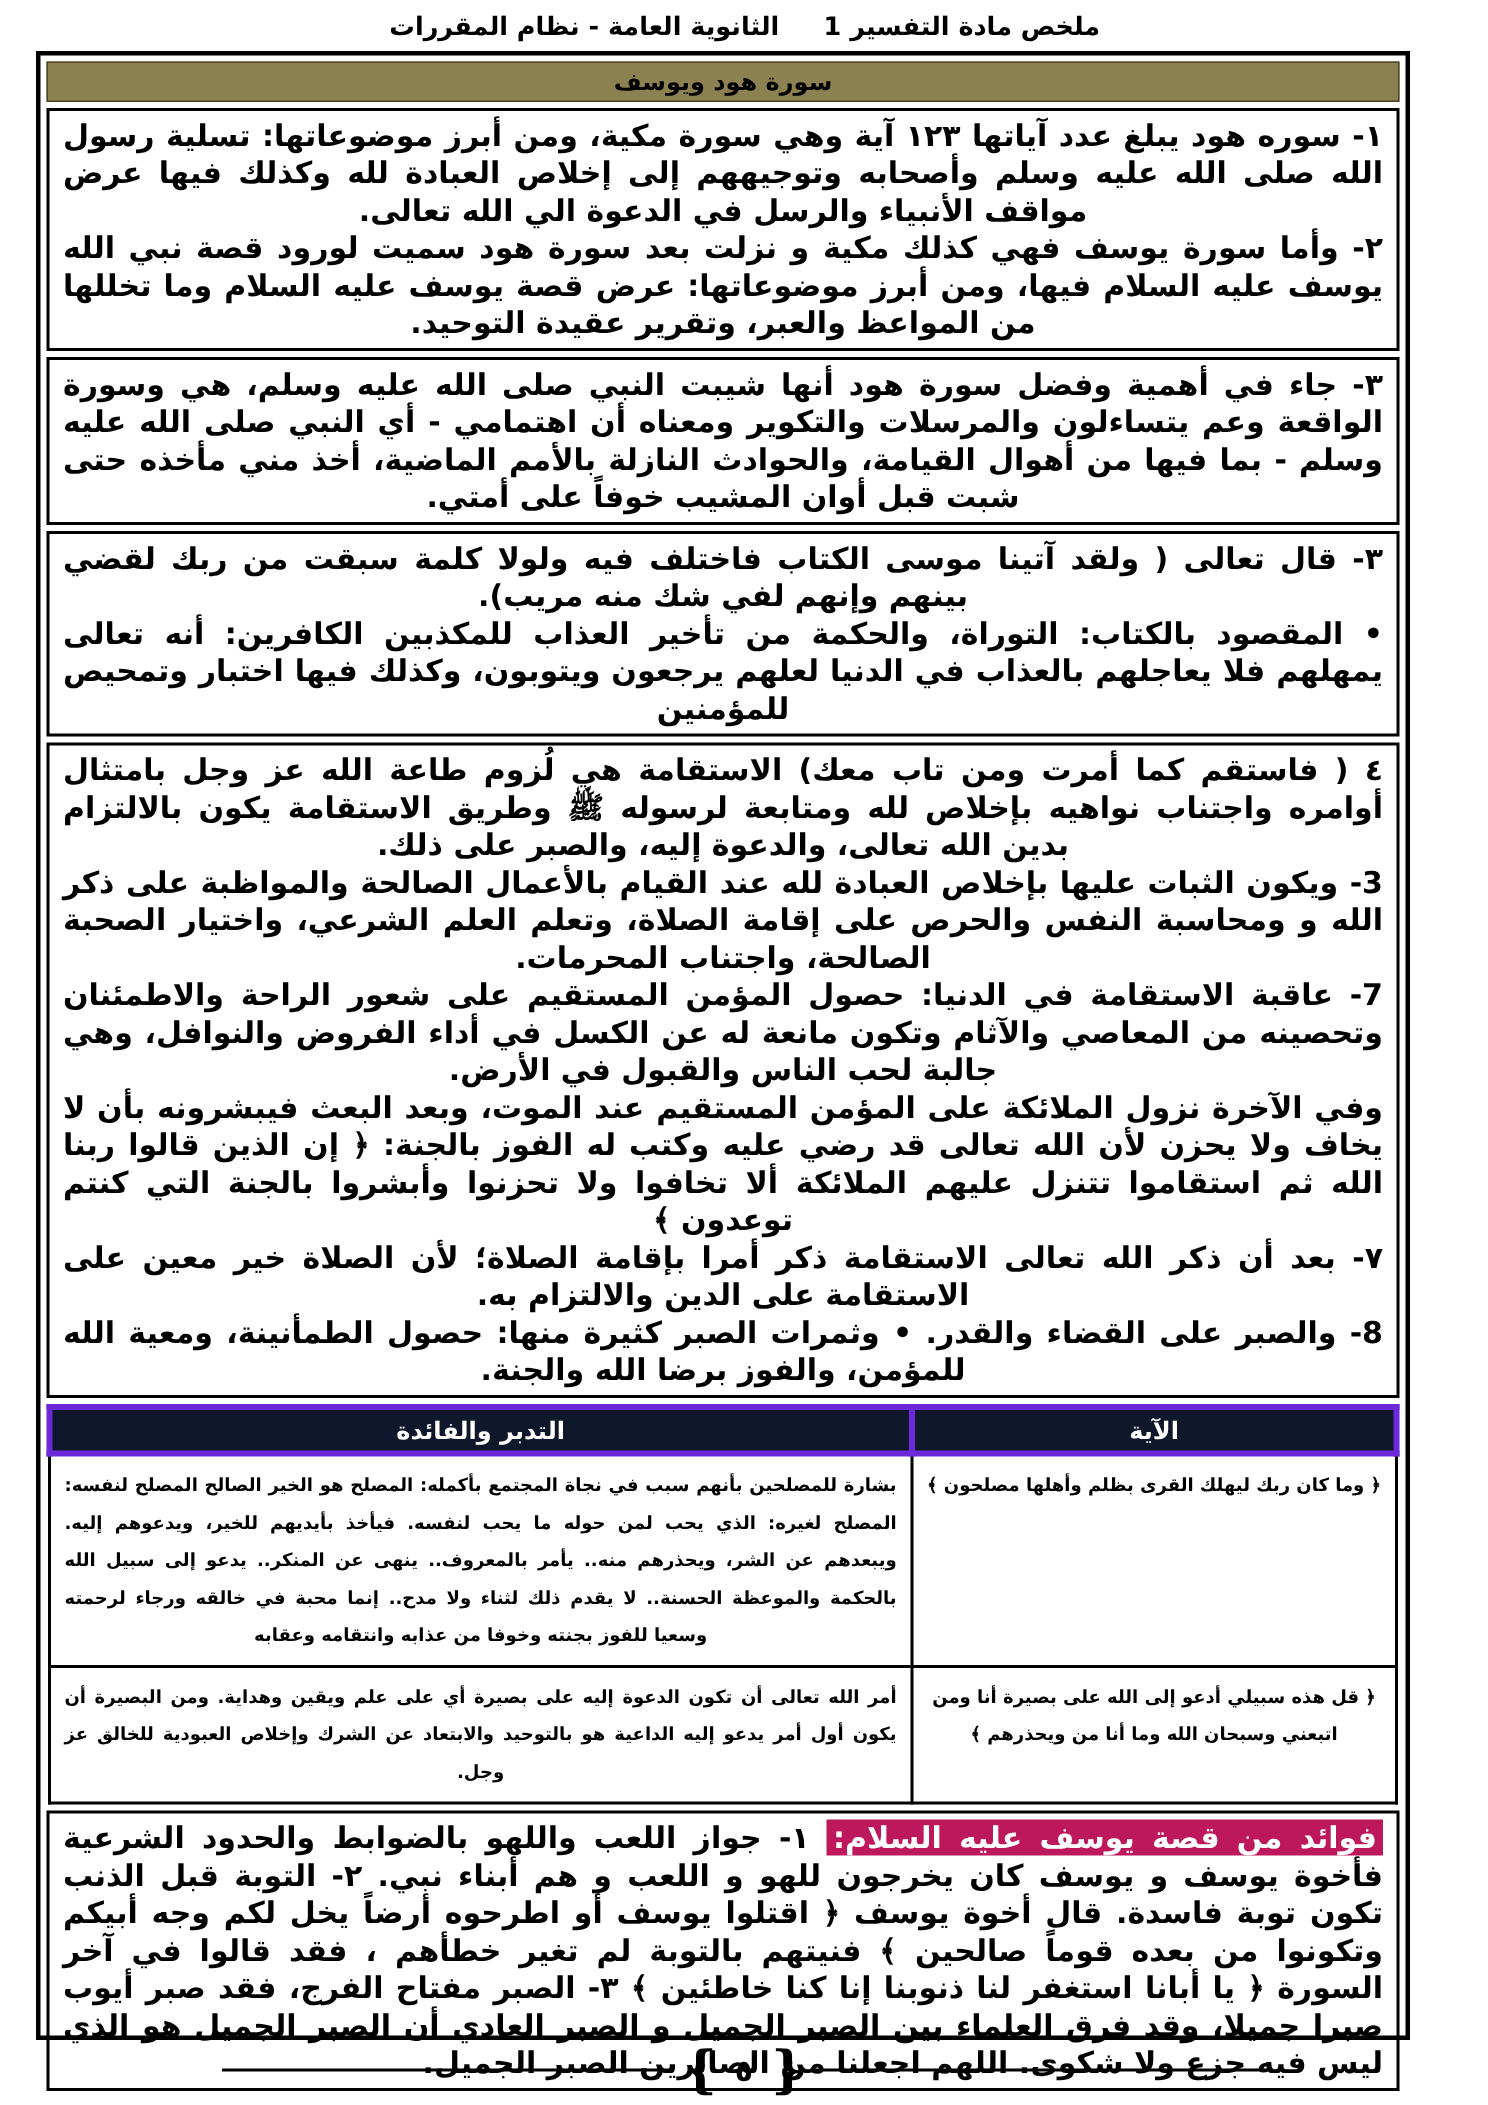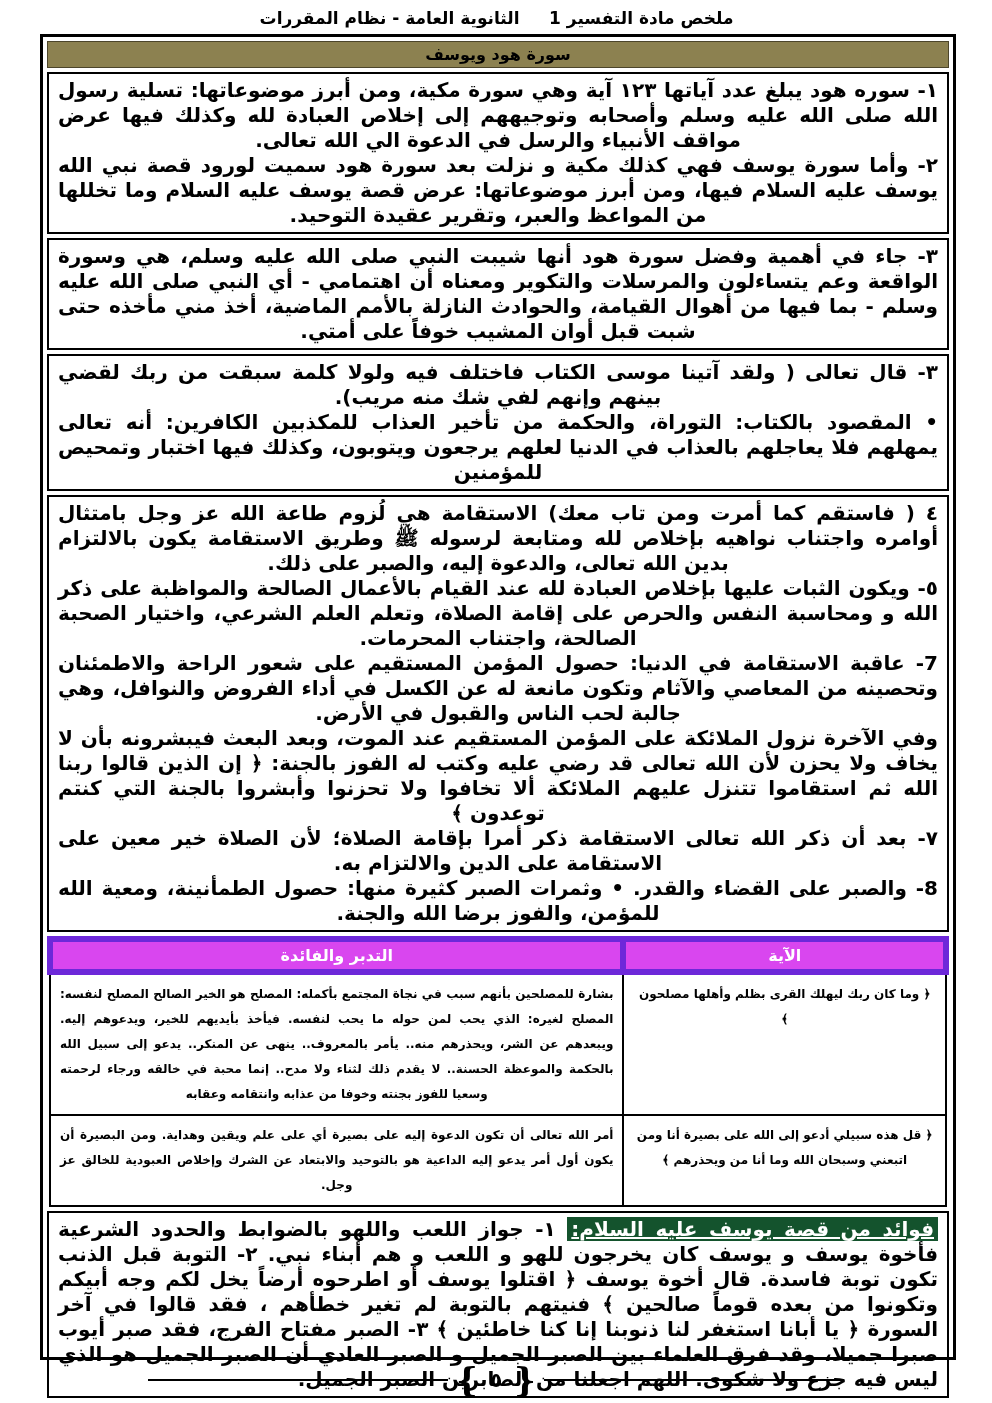--- a/index.html
+++ b/index.html
@@ -9,47 +9,47 @@
     position: relative; overflow: hidden;
     font-family: "DejaVu Sans", sans-serif;
     direction: rtl;
     color: #000;
   }
   .top-header {
     position: absolute; top: 8px; left: 1px; right: 0;
     text-align: center; font-weight: bold; font-size: 17px;
   }
   .frame {
-    position: absolute; top: 34px; right: 36px;
+    position: absolute; top: 34px; right: 52px;
     width: 916px; height: 1326px;
     border: 3px solid #000; background: #fff; padding: 3px;
   }
   .title-bar {
     background: #8c8150; border: 1px solid #4c452a;
     text-align: center; font-weight: bold; font-size: 16px;
     padding: 3px 0; margin: 1px;
   }
   .box {
     border: 2px solid #000; margin: 4px 1px 0; padding: 4px 9px;
     font-weight: bold; font-size: 20px; line-height: 25px;
   }
   .box p { text-align: justify; text-align-last: center; }
   table.main { width: calc(100% - 2px); margin: 4px 1px 0; border-collapse: collapse; }
   table.main th {
-    background: #d946ef; color: #fff; font-size: 16px; font-weight: bold;
-    padding: 4px; border: 6px solid #6d28d9; text-align: center;
+    background: #0f172a; color: #fff; font-size: 16px; font-weight: bold;
+    padding: 4px; border: 4px solid #6d28d9; text-align: center;
   }
   table.main td {
     border: 2px solid #000; padding: 7px 9px;
     font-weight: bold; font-size: 12px; line-height: 25px; vertical-align: top;
   }
   td.aya-cell  { width: 36%; text-align: center; }
   td.tadabbur-cell { text-align: justify; text-align-last: center; }
   .benefits p { text-align: justify; text-align-last: right; }
-  .benefit-title { background: #14532d; color: #fff; padding: 0 4px; text-decoration: underline; }
+  .benefit-title { background: #be185d; color: #fff; padding: 0 4px; }
   .footer {
     position: absolute; bottom: 6px; left: 0; right: 0;
     display: flex; align-items: center; justify-content: center;
     direction: ltr;
   }
   .footer .rule { border-top: 2px solid #000; width: 300px; margin: 0 8px; }
   .footer .brace { font-size: 34px; font-weight: bold; font-family: "DejaVu Serif", serif; line-height: 1; }
   .footer .num { font-size: 20px; font-weight: bold; margin: 0 12px; }
 </style>
 </head>
@@ -70,21 +70,21 @@
     <p>٣- جاء في أهمية وفضل سورة هود أنها شيبت النبي صلى الله عليه وسلم، هي وسورة الواقعة وعم يتساءلون والمرسلات والتكوير ومعناه أن اهتمامي - أي النبي صلى الله عليه وسلم - بما فيها من أهوال القيامة، والحوادث النازلة بالأمم الماضية، أخذ مني مأخذه حتى شبت قبل أوان المشيب خوفاً على أمتي.</p>
   </div>
 
   <div class="box">
     <p>٣- قال تعالى ( ولقد آتينا موسى الكتاب فاختلف فيه ولولا كلمة سبقت من ربك لقضي بينهم وإنهم لفي شك منه مريب).</p>
     <p>• المقصود بالكتاب: التوراة،  والحكمة من تأخير العذاب للمكذبين الكافرين: أنه تعالى يمهلهم فلا يعاجلهم بالعذاب في الدنيا لعلهم يرجعون ويتوبون، وكذلك فيها اختبار وتمحيص للمؤمنين</p>
   </div>
 
   <div class="box">
     <p>٤ ( فاستقم كما أمرت ومن تاب معك) الاستقامة هي لُزوم طاعة الله عز وجل بامتثال أوامره واجتناب نواهيه بإخلاص لله ومتابعة لرسوله ﷺ وطريق الاستقامة يكون بالالتزام بدين الله تعالى، والدعوة إليه، والصبر على ذلك.</p>
-    <p>٥- ويكون الثبات عليها بإخلاص العبادة لله عند القيام بالأعمال الصالحة والمواظبة على ذكر الله و ومحاسبة النفس والحرص على إقامة الصلاة، وتعلم العلم الشرعي، واختيار الصحبة الصالحة، واجتناب المحرمات.</p>
+    <p>3- ويكون الثبات عليها بإخلاص العبادة لله عند القيام بالأعمال الصالحة والمواظبة على ذكر الله و ومحاسبة النفس والحرص على إقامة الصلاة، وتعلم العلم الشرعي، واختيار الصحبة الصالحة، واجتناب المحرمات.</p>
     <p>7- عاقبة الاستقامة في الدنيا: حصول المؤمن المستقيم على شعور الراحة والاطمئنان وتحصينه من المعاصي والآثام وتكون مانعة له عن الكسل في أداء الفروض والنوافل، وهي جالبة لحب الناس والقبول في الأرض.</p>
     <p>وفي الآخرة نزول الملائكة على المؤمن المستقيم عند الموت، وبعد البعث فيبشرونه بأن لا يخاف ولا يحزن لأن الله تعالى قد رضي عليه وكتب له الفوز بالجنة: ﴿ إن الذين قالوا ربنا الله ثم استقاموا تتنزل عليهم الملائكة ألا تخافوا ولا تحزنوا وأبشروا بالجنة التي كنتم توعدون ﴾</p>
     <p>٧- بعد أن ذكر الله تعالى الاستقامة ذكر أمرا بإقامة الصلاة؛ لأن الصلاة خير معين على الاستقامة على الدين والالتزام به.</p>
     <p>8- والصبر على القضاء والقدر. • وثمرات الصبر كثيرة منها: حصول الطمأنينة، ومعية الله للمؤمن، والفوز برضا الله والجنة.</p>
   </div>
 
   <table class="main">
     <thead>
       <tr>
         <th class="aya-cell">الآية</th>

